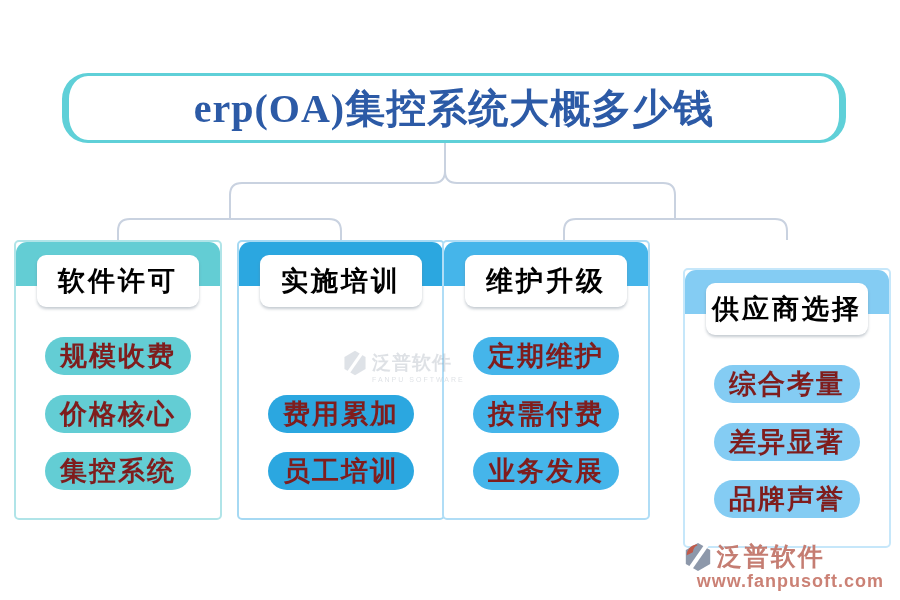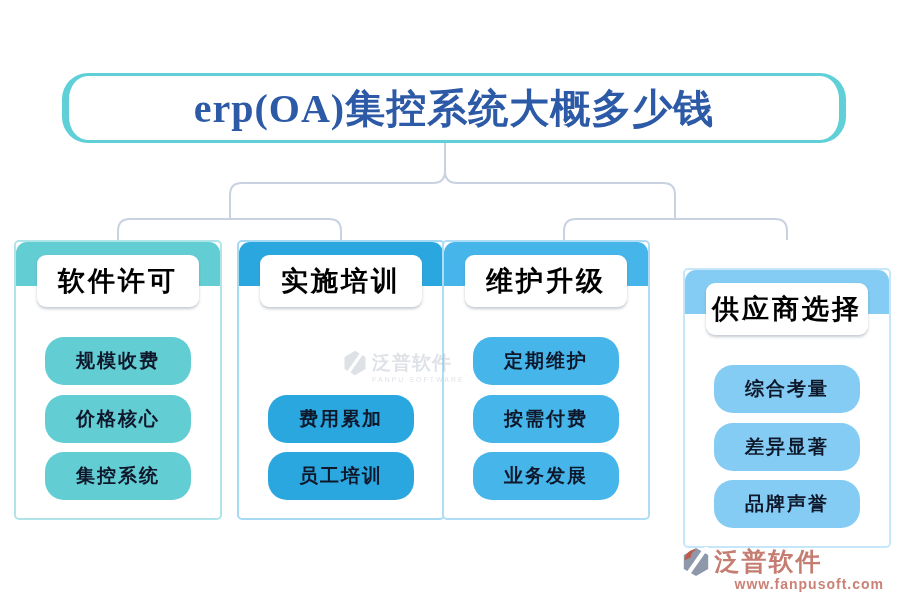--- a/index.html
+++ b/index.html
@@ -34,40 +34,40 @@
   }
   .col-header{
     position:absolute;left:50%;top:13px;transform:translateX(-50%);
     width:162px;height:52px;background:#ffffff;border-radius:9px;
     box-shadow:0 2px 3px rgba(110,125,140,.4);
     display:flex;align-items:center;justify-content:center;
     font-size:27px;font-weight:bold;letter-spacing:3px;white-space:nowrap;
   }
   .pill{
     position:absolute;left:50%;transform:translateX(-50%);
-    width:146px;height:48px;border-radius:19px;
+    width:146px;height:38px;border-radius:19px;
     display:flex;align-items:center;justify-content:center;
-    color:#0f172a;font-size:19px;font-weight:bold;letter-spacing:2px;white-space:nowrap;
+    color:#7f1d1d;font-size:27px;font-weight:bold;letter-spacing:2px;white-space:nowrap;
   }
   .pill-0{top:95px;} .pill-1{top:153px;} .pill-2{top:210px;}
   
   .watermark{
     position:absolute;left:342px;top:350px;z-index:5;opacity:.28;
     display:flex;align-items:flex-start;pointer-events:none;color:#8b97a6;
   }
   .watermark .wm-text{margin-left:4px;text-align:left;}
   .watermark .wm-brand{font-size:19px;font-weight:bold;letter-spacing:1px;}
   .watermark .wm-sub{font-size:7px;letter-spacing:2px;font-family:"Liberation Sans","DejaVu Sans",sans-serif;}
   
   .footer{
     position:absolute;right:16px;bottom:8px;text-align:left;
   }
   .footer-row{display:flex;align-items:center;}
   .footer-brand{font-size:25px;font-weight:bold;letter-spacing:2px;margin-left:4px;}
-  .footer-url{font-size:14px;font-weight:bold;letter-spacing:1px;margin-left:54px;margin-top:-2px;
+  .footer-url{font-size:18px;font-weight:bold;letter-spacing:1px;margin-left:14px;margin-top:-2px;
     font-family:"Liberation Sans","DejaVu Sans",sans-serif;}
 </style>
 </head>
 <body>
 
 <div class="title-card" style="border-color: rgb(95, 208, 216);">
   <span style="color: rgb(44, 90, 166);">erp(OA)集控系统大概多少钱</span>
 </div>
 
 <svg class="connectors" viewBox="0 0 900 600" xmlns="http://www.w3.org/2000/svg">

